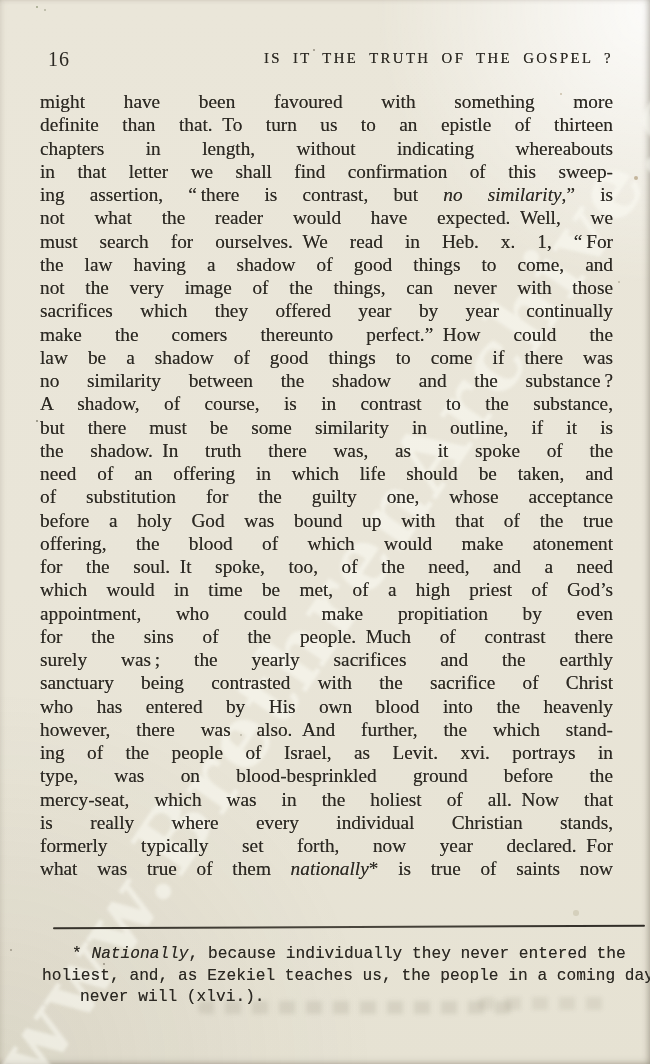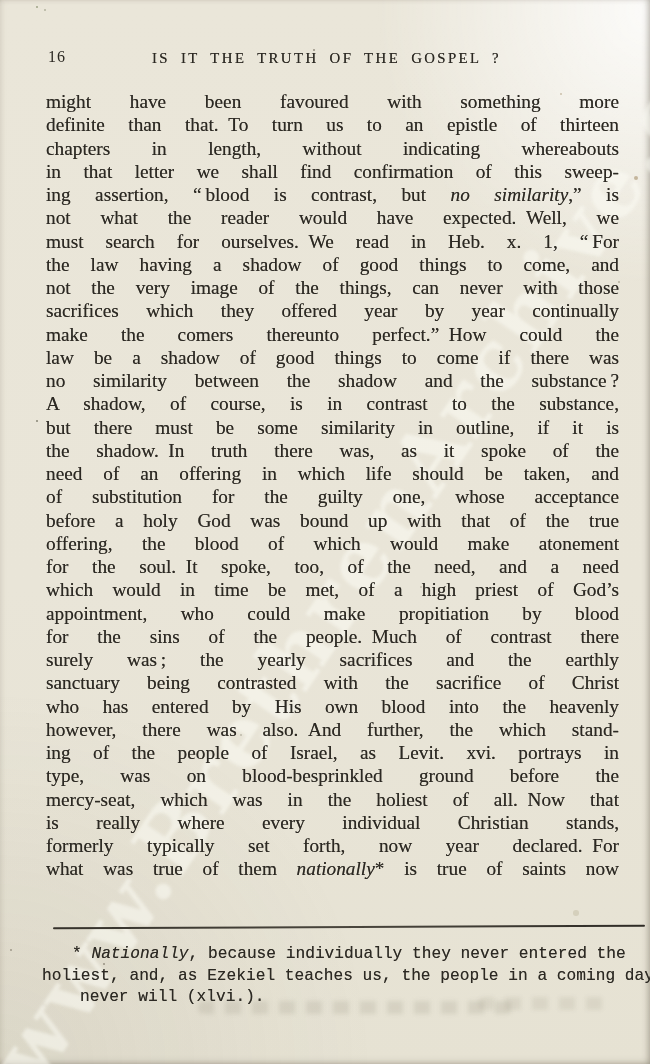--- a/index.html
+++ b/index.html
@@ -24,29 +24,29 @@
     transform:rotate(-56deg);transform-origin:0 0;
     font-family:"DejaVu Serif",serif;
     font-weight:700;font-size:84px;letter-spacing:4px;white-space:nowrap;
     color:rgba(252,251,244,0.55);
     filter:blur(1.5px);
     pointer-events:none;
   }
   .running-head{position:absolute;top:46px;left:40px;width:573px;height:28px;}
   .pagenum{
     position:absolute;left:8px;top:2px;
-    font-size:16px;letter-spacing:1px;text-align:center;
+    font-size:20px;letter-spacing:1px;text-align:center;
   }
   .title{
-    display:block;text-align:center;
+    display:block;text-align:right;
     font-size:14.8px;letter-spacing:2.4px;word-spacing:5px;
     padding-top:4px;
     text-shadow:0 0 0.5px rgba(44,41,35,0.7);
   }
-  .bodytext{position:absolute;top:90px;left:46px;width:573px;}
+  .bodytext{position:absolute;top:90px;left:40px;width:573px;}
   .bline{
     font-size:19.3px;line-height:23.25px;
     text-align:justify;text-align-last:justify;
     white-space:nowrap;
     text-shadow:0 0 0.6px rgba(44,41,35,0.65);
   }
   .bline i{font-style:italic;}
   .fnrule{
     position:absolute;top:926px;left:53px;width:592px;height:2.4px;
     background:linear-gradient(90deg,#35322b 0%,#4a463d 50%,#2f2c26 100%);
@@ -97,39 +97,39 @@
   <header class="running-head">
     <span class="pagenum">16</span>
     <span class="title">IS IT THE TRUTH OF THE GOSPEL ?</span>
   </header>
 
   <main class="bodytext">
       <div class="bline"><span>might have been favoured with something more</span></div>
       <div class="bline"><span>definite than that. To turn us to an epistle of thirteen</span></div>
       <div class="bline"><span>chapters in length, without indicating whereabouts</span></div>
       <div class="bline"><span>in that letter we shall find confirmation of this sweep-</span></div>
-      <div class="bline"><span>ing assertion, “ blood is contrast, but </span><i>no similarity</i><span>,” is</span></div>
+      <div class="bline"><span>ing assertion, “ there is contrast, but </span><i>no similarity</i><span>,” is</span></div>
       <div class="bline"><span>not what the reader would have expected. Well, we</span></div>
       <div class="bline"><span>must search for ourselves. We read in Heb. x. 1, “ For</span></div>
       <div class="bline"><span>the law having a shadow of good things to come, and</span></div>
       <div class="bline"><span>not the very image of the things, can never with those</span></div>
       <div class="bline"><span>sacrifices which they offered year by year continually</span></div>
       <div class="bline"><span>make the comers thereunto perfect.” How could the</span></div>
       <div class="bline"><span>law be a shadow of good things to come if there was</span></div>
       <div class="bline"><span>no similarity between the shadow and the substance ?</span></div>
       <div class="bline"><span>A shadow, of course, is in contrast to the substance,</span></div>
       <div class="bline"><span>but there must be some similarity in outline, if it is</span></div>
       <div class="bline"><span>the shadow. In truth there was, as it spoke of the</span></div>
       <div class="bline"><span>need of an offering in which life should be taken, and</span></div>
       <div class="bline"><span>of substitution for the guilty one, whose acceptance</span></div>
       <div class="bline"><span>before a holy God was bound up with that of the true</span></div>
       <div class="bline"><span>offering, the blood of which would make atonement</span></div>
       <div class="bline"><span>for the soul. It spoke, too, of the need, and a need</span></div>
       <div class="bline"><span>which would in time be met, of a high priest of God’s</span></div>
-      <div class="bline"><span>appointment, who could make propitiation by blood</span></div>
+      <div class="bline"><span>appointment, who could make propitiation by even</span></div>
       <div class="bline"><span>for the sins of the people. Much of contrast there</span></div>
       <div class="bline"><span>surely was ; the yearly sacrifices and the earthly</span></div>
       <div class="bline"><span>sanctuary being contrasted with the sacrifice of Christ</span></div>
       <div class="bline"><span>who has entered by His own blood into the heavenly</span></div>
       <div class="bline"><span>however, there was also. And further, the which stand-</span></div>
       <div class="bline"><span>ing of the people of Israel, as Levit. xvi. portrays in</span></div>
       <div class="bline"><span>type, was on blood-besprinkled ground before the</span></div>
       <div class="bline"><span>mercy-seat, which was in the holiest of all. Now that</span></div>
       <div class="bline"><span>is really where every individual Christian stands,</span></div>
       <div class="bline"><span>formerly typically set forth, now year declared. For</span></div>

